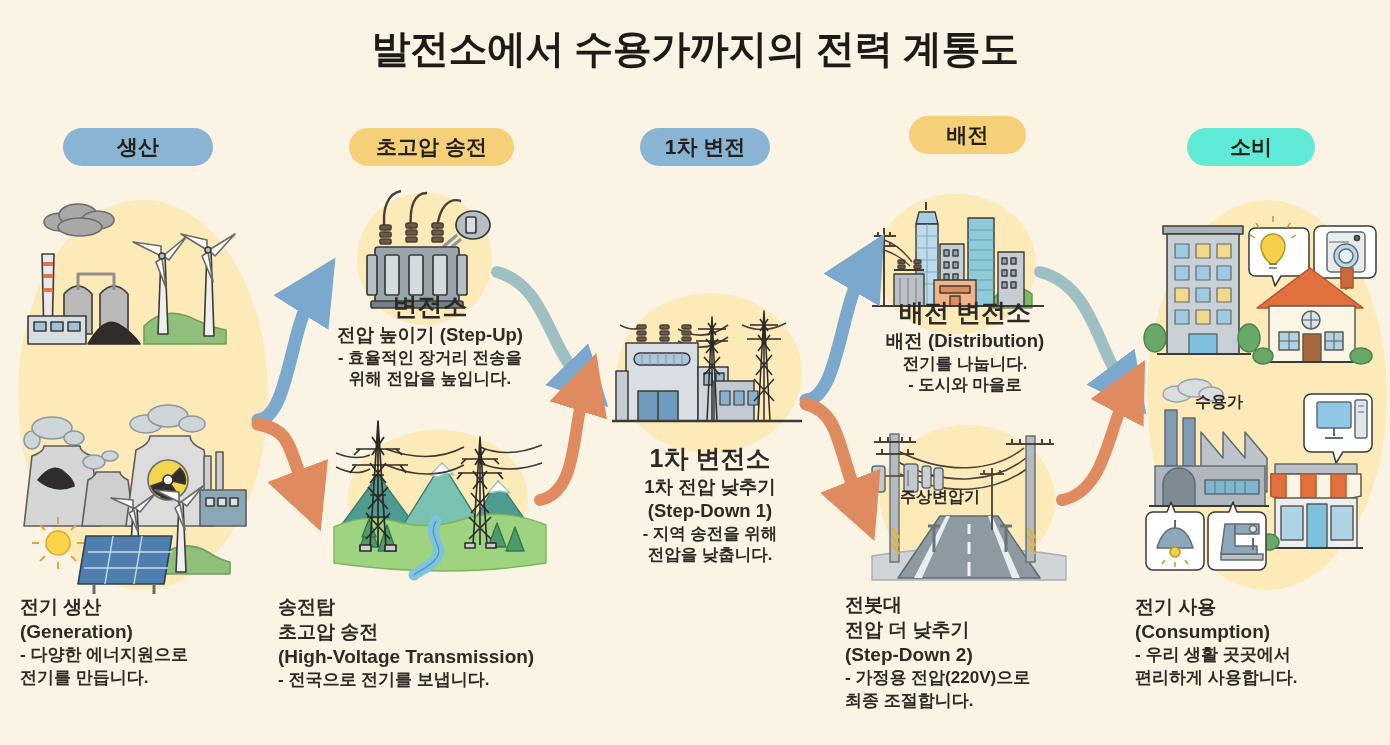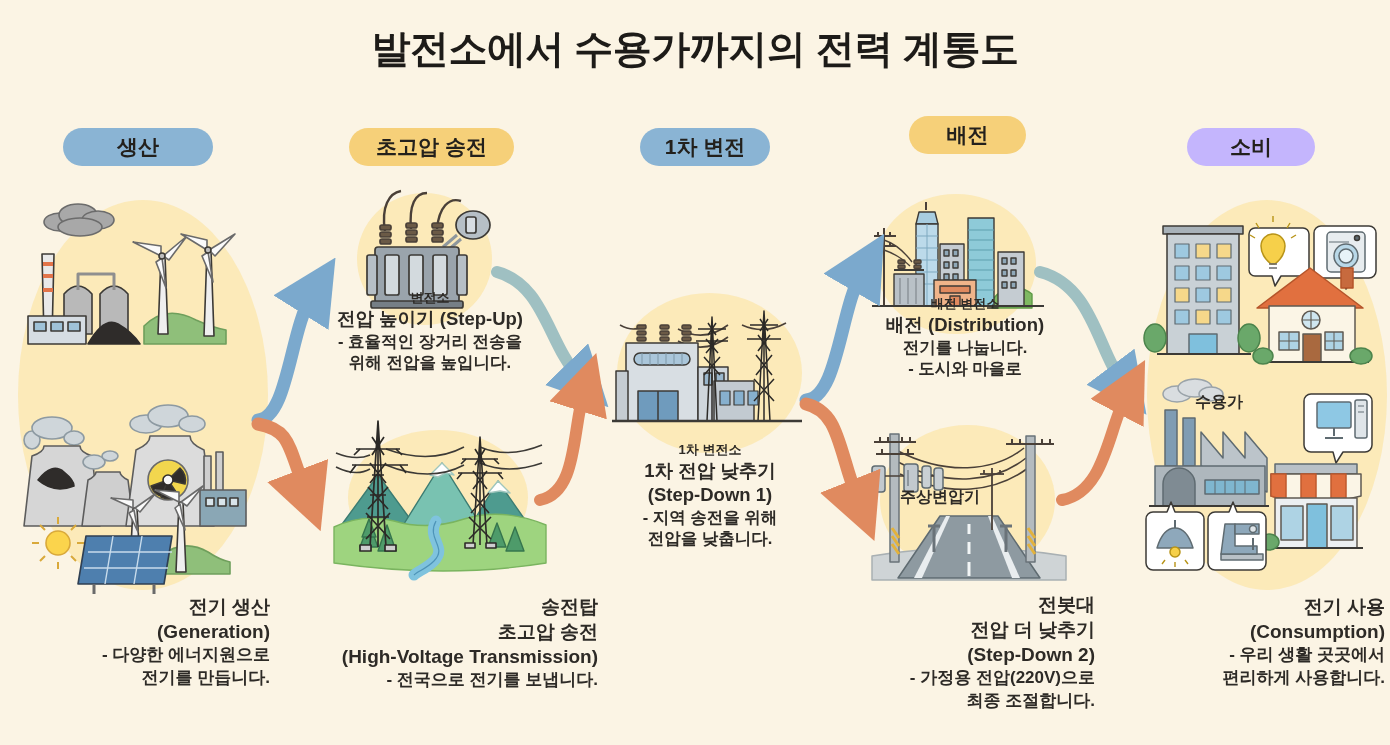--- a/index.html
+++ b/index.html
@@ -24,24 +24,24 @@
     display:flex; align-items:center; justify-content:center;
     font-size:21px; font-weight:bold; color:#23201c; white-space:nowrap;
     padding:12px 22px;
   }
 
   
   .blob{ position:absolute; border-radius:50%; background:#fbe7b2; opacity:.85; }
 
   
   .txt{ position:absolute; text-align:center; line-height:1.3; }
-  .txt .t1{ font-size:13px; font-weight:bold; }
+  .txt .t1{ font-size:25px; font-weight:bold; }
   .txt .t2{ font-size:18.5px; font-weight:bold; }
   .txt .t3{ font-size:16.5px; font-weight:bold; }
-  .cap{ position:absolute; text-align:right; line-height:1.32; }
+  .cap{ position:absolute; text-align:left; line-height:1.32; }
   .cap .c1{ font-size:19px; font-weight:bold; }
   .cap .c2{ font-size:19px; font-weight:bold; }
   .cap .c3{ font-size:17px; font-weight:bold; }
   .inline-label{ position:absolute; font-size:16px; font-weight:bold; color:#2d2a26; text-align:left; }
 
   svg{ position:absolute; left:0; top:0; overflow:visible; }
   .ill{ position:absolute; }
 </style>
 </head>
 <body>
@@ -55,21 +55,21 @@
   </div>
   <div class="badge" style="left:349px; top:128px; width:165px; background:#f6d079;">
     <span>초고압 송전</span>
   </div>
   <div class="badge" style="left:640px; top:128px; width:130px; background:#8ab4d4;">
     <span>1차 변전</span>
   </div>
   <div class="badge" style="left:909px; top:116px; width:117px; background:#f6d079;">
     <span>배전</span>
   </div>
-  <div class="badge" style="left:1187px; top:128px; width:128px; background:#c4b5fd;">
+  <div class="badge" style="left:1187px; top:128px; width:128px; background:#5eead4;">
     <span>소비</span>
   </div>
 
   <div class="blob" style="left:18px;  top:200px; width:250px; height:390px;"></div>
   <div class="blob" style="left:357px; top:193px; width:135px; height:132px;"></div>
   <div class="blob" style="left:348px; top:430px; width:180px; height:135px;"></div>
   <div class="blob" style="left:617px; top:293px; width:185px; height:160px;"></div>
   <div class="blob" style="left:876px; top:194px; width:160px; height:140px;"></div>
   <div class="blob" style="left:880px; top:425px; width:175px; height:150px;"></div>
   <div class="blob" style="left:1147px;top:200px; width:240px; height:390px;"></div>

